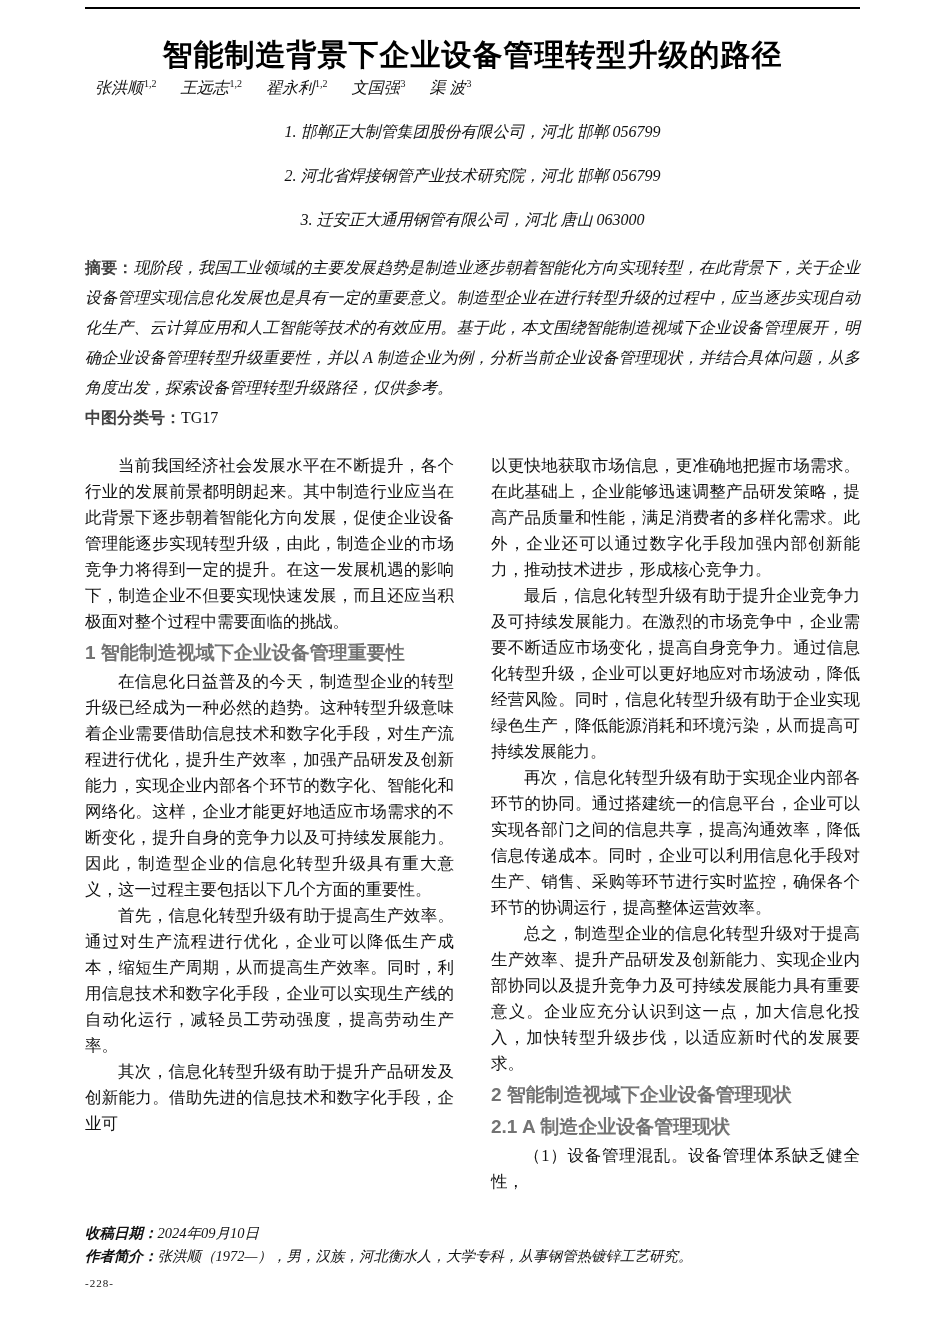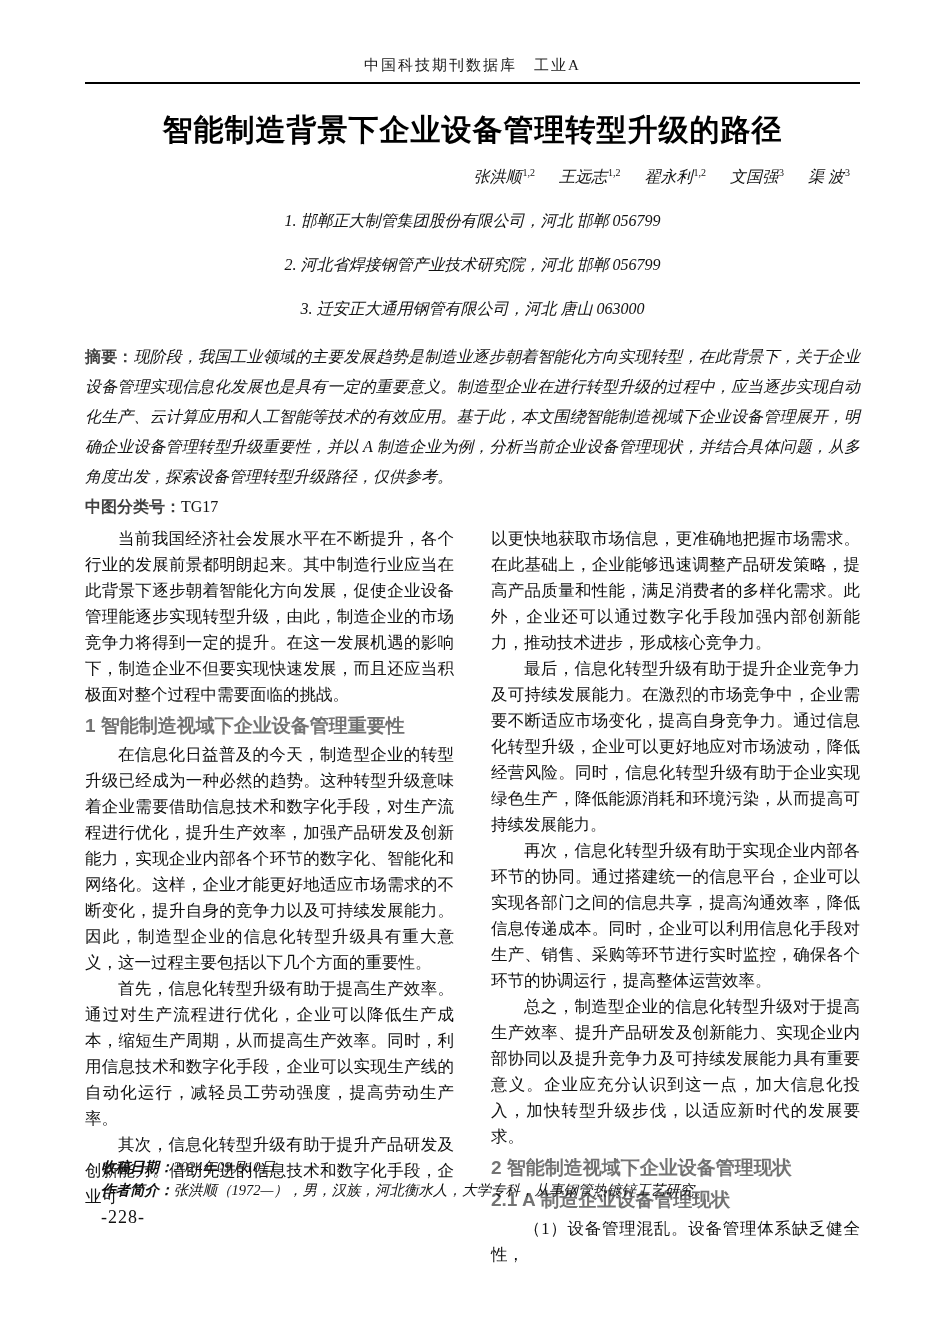--- a/index.html
+++ b/index.html
@@ -11,53 +11,52 @@
   .inner{width:775px;margin:0 auto;}
   .journal-header{
     padding-top:56px;text-align:center;font-size:15px;letter-spacing:2px;color:#1a1a1a;
   }
   .header-rule{border-bottom:2px solid #000;margin-top:7px;}
   .paper-title{
     margin:26px 0 0;text-align:center;
     font-family:"Liberation Sans","DejaVu Sans",sans-serif;
     font-weight:700;font-size:30px;letter-spacing:1px;color:#000;
   }
-  .authors{margin-top:16px;text-align:right;font-size:16px;font-style:italic;}
+  .authors{margin-top:2px;text-align:left;font-size:16px;font-style:italic;}
   .author{margin:0 10px;white-space:nowrap;}
   .author sup{font-size:10px;font-style:normal;margin-left:1px;}
   .affiliation{margin-top:22px;text-align:center;font-size:16px;font-style:italic;line-height:22px;}
   .meta-block{margin-top:22px;}
   .meta{margin:0;font-size:16px;line-height:30px;text-align:justify;}
   .lbl{
     font-family:"Liberation Sans","DejaVu Sans",sans-serif;
     font-weight:700;font-style:normal;color:#404040;
   }
   .kai{font-style:italic;}
-  .columns{display:flex;gap:37px;margin-top:4px;}
+  .columns{display:flex;gap:37px;margin-top:20px;}
   .col{flex:1;min-width:0;font-size:16.5px;line-height:26px;text-align:justify;}
   .para{margin:0;text-indent:2em;}
   .no-indent{text-indent:0;}
   .sec{
     margin:4px 0 2px;font-family:"Liberation Sans","DejaVu Sans",sans-serif;
     font-size:19px;line-height:28px;font-weight:700;text-align:left;color:#737373;
   }
   .footnote{
-    position:absolute;left:85px;top:1156px;width:775px;
-    font-size:14.5px;line-height:23px;font-style:italic;margin-left:16px;
+    position:absolute;left:85px;top:1222px;width:775px;
+    font-size:14.5px;line-height:23px;font-style:italic;
   }
   .fn-line b{font-style:italic;}
-  .page-num{margin-top:4px;font-style:normal;font-size:18px;letter-spacing:1px;}
+  .page-num{margin-top:4px;font-style:normal;font-size:11px;letter-spacing:1px;}
 </style>
 </head>
 <body>
 
 <div class="page">
   <div class="inner">
 
-    <div class="journal-header">中国科技期刊数据库　工业A</div>
     <div class="header-rule"></div>
 
     <h1 class="paper-title">智能制造背景下企业设备管理转型升级的路径</h1>
 
     <div class="authors">
       <span class="author"><span>张洪顺</span><sup>1,2</sup></span>
       <span class="author"><span>王远志</span><sup>1,2</sup></span>
       <span class="author"><span>翟永利</span><sup>1,2</sup></span>
       <span class="author"><span>文国强</span><sup>3</sup></span>
       <span class="author"><span>渠 波</span><sup>3</sup></span>

